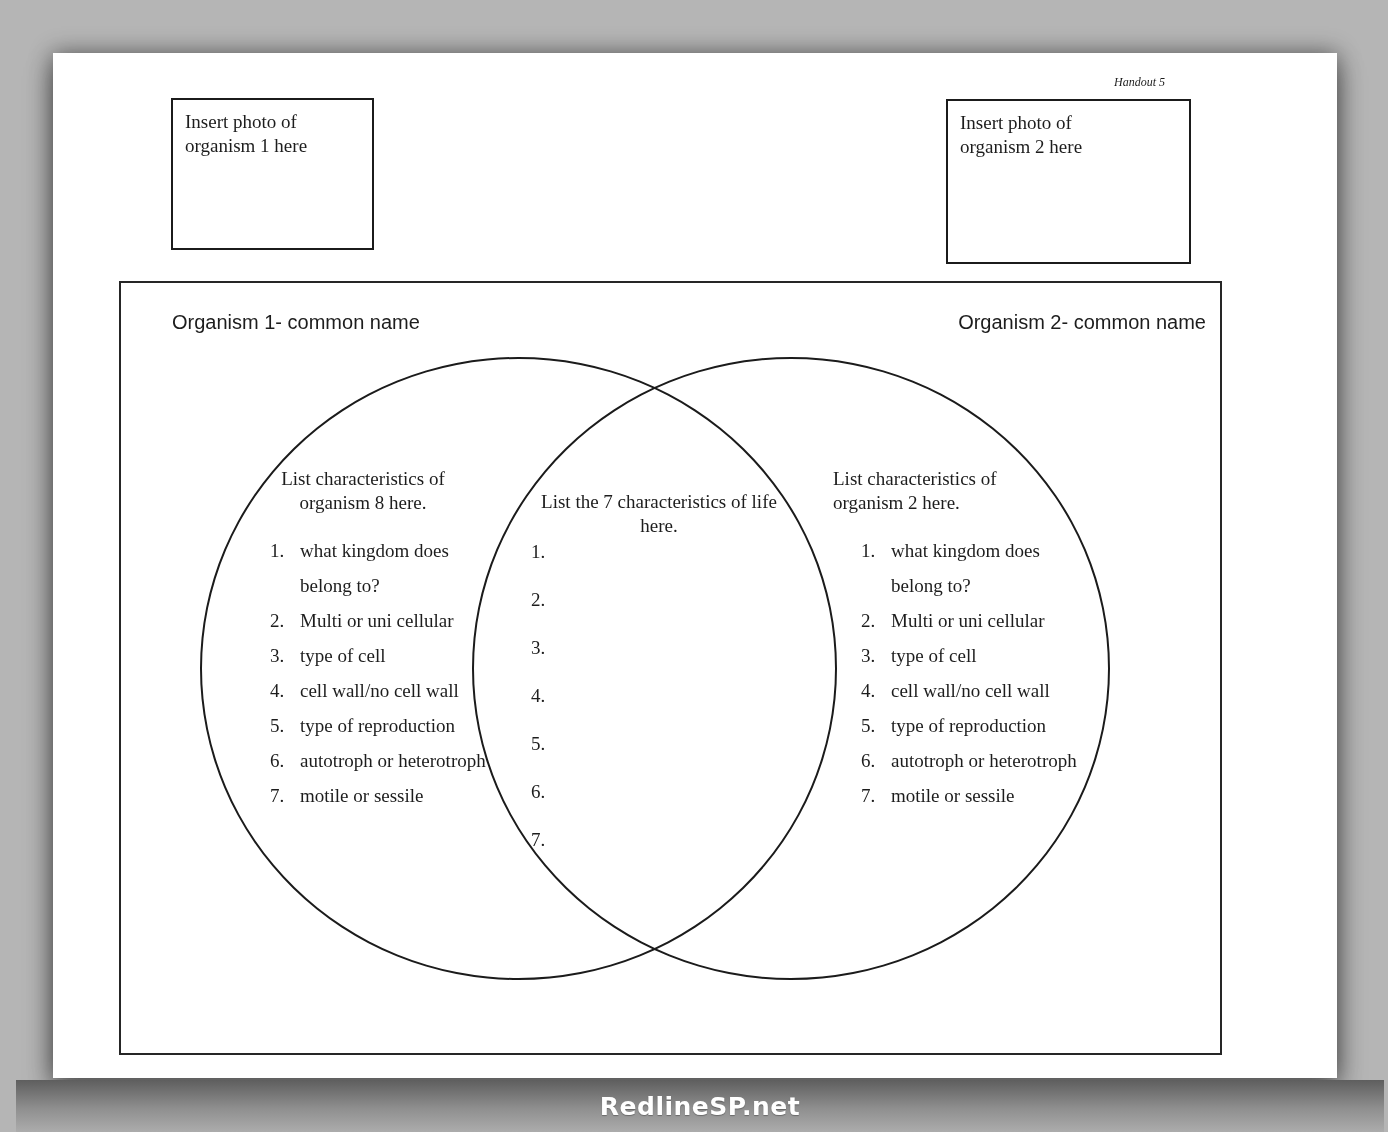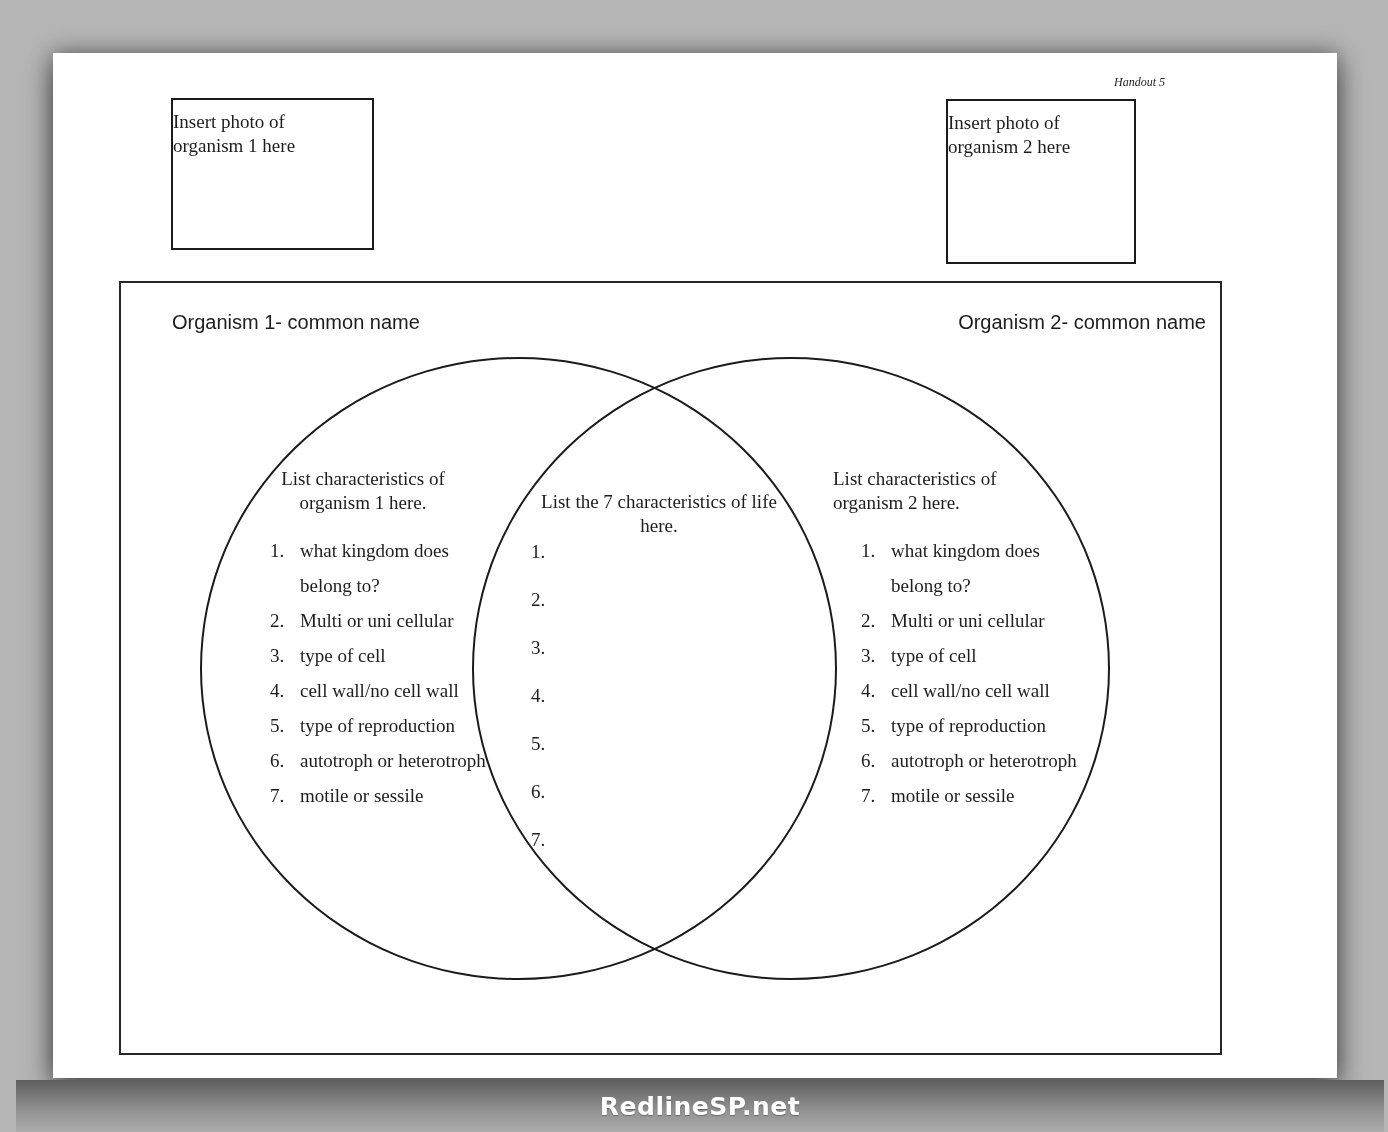--- a/index.html
+++ b/index.html
@@ -12,24 +12,24 @@
     position:absolute;left:53px;top:53px;width:1284px;height:1025px;
     background:#ffffff;
     box-shadow:0 0 22px rgba(0,0,0,0.45), 0 14px 26px rgba(0,0,0,0.38);
   }
   .handout{
     position:absolute;top:22px;right:172px;
     font-style:italic;font-size:12px;
   }
   .photo-box{
     position:absolute;border:2px solid #1b1b1b;box-sizing:border-box;
-    font-size:19px;line-height:24px;padding:10px 0;
+    font-size:19px;line-height:24px;padding:10px 12px;
   }
   .photo-left{left:118px;top:45px;width:203px;height:152px;}
-  .photo-right{left:893px;top:46px;width:190px;height:165px;}
+  .photo-right{left:893px;top:46px;width:245px;height:165px;}
   .photo-box .ph-text{display:block;width:130px;}
   .title{
     position:absolute;left:0;top:153px;width:100%;text-align:center;
     font-family:"Liberation Sans",sans-serif;font-weight:bold;font-size:21px;
     letter-spacing:0.3px;
   }
   .venn-rect{
     position:absolute;left:66px;top:228px;width:1103px;height:774px;
     border:2px solid #262626;box-sizing:border-box;
   }
@@ -88,21 +88,21 @@
     <div class="venn-rect"></div>
 
     <div class="org-label org-left">Organism 1- common name</div>
     <div class="org-label org-right">Organism 2- common name</div>
 
     <div class="ellipse ell-left"></div>
     <div class="ellipse ell-right"></div>
 
     <div class="circle-head head-left">
       <div class="hline">List characteristics of</div>
-      <div class="hline">organism 1 here.</div>
+      <div class="hline">organism 8 here.</div>
     </div>
 
     <div class="circle-head head-mid">
       <div class="hline">List the 7 characteristics of life</div>
       <div class="hline">here.</div>
     </div>
 
     <div class="circle-head head-right">
       <div class="hline">List characteristics of</div>
       <div class="hline">organism 2 here.</div>

